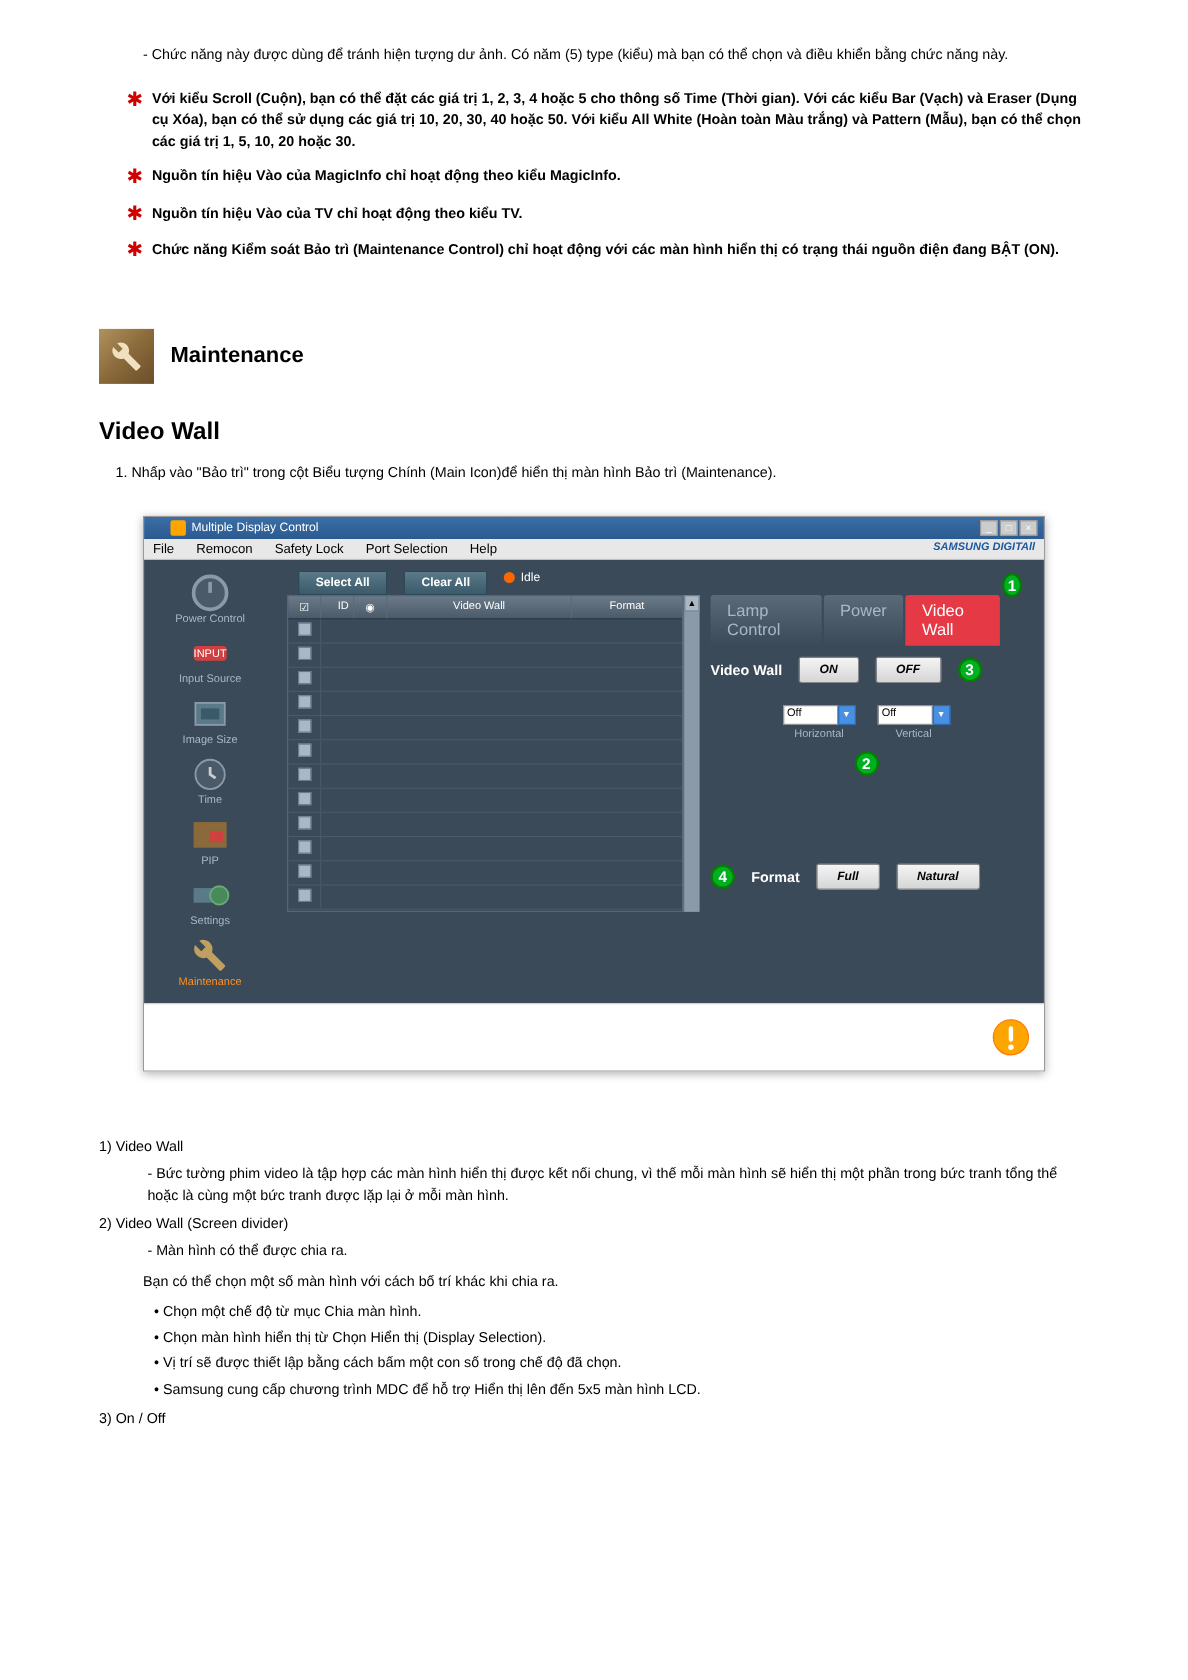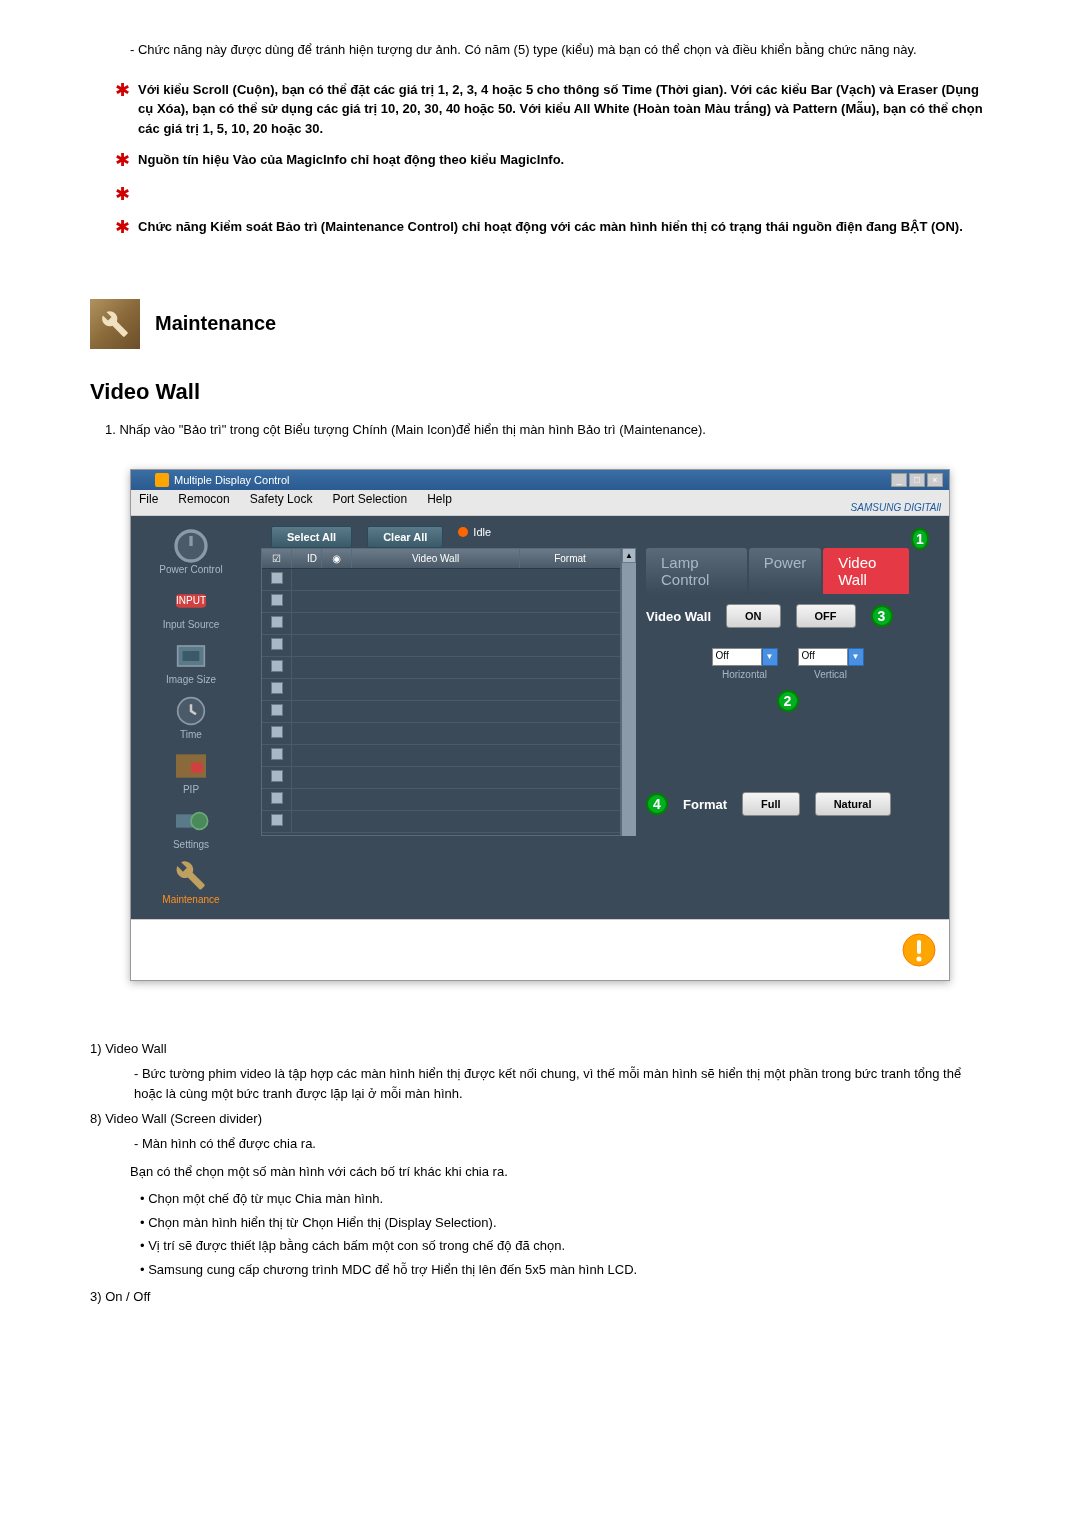--- a/index.html
+++ b/index.html
@@ -16,21 +16,21 @@
     .section-title { font-size: 22px; font-weight: bold; margin-bottom: 15px; }
     .step-text { margin-left: 15px; margin-bottom: 30px; line-height: 1.5; }
     .screenshot-container { display: flex; justify-content: center; margin: 30px 0 60px 0; }
     .app-window { width: 820px; border: 1px solid #999; background: #fff; box-shadow: 0 2px 8px rgba(0,0,0,.3);}
     .titlebar { background: linear-gradient(#3a6ea5, #2a5a90); color: #fff; padding: 3px 6px; display: flex; justify-content: space-between; align-items: center; font-size: 11px; }
     .titlebar-left { display: flex; align-items: center; gap: 5px; margin-left: 18px; }
     .titlebar-icon { width:14px; height:14px; background:#ffa500; border-radius:2px;}
     .window-controls { display: flex; gap: 2px; }
     .window-btn { width: 16px; height: 14px; background: #ccc; border: 1px solid #999; font-size: 9px; text-align: center; line-height: 12px; cursor:pointer; }
     .menubar { background: #e8e8e8; padding: 2px 8px; display: flex; gap: 20px; font-size: 12px; border-bottom: 1px solid #ccc; }
-    .menubar-right { margin-left: auto; color:#1e5aa0; font-style:italic; font-weight:normal; font-size:10px;margin-top:10px;}
+    .menubar-right { margin-left: auto; color:#1e5aa0; font-style:italic; font-weight:bold; font-size:10px;}
     .app-body { display: flex; background: #3a4a58; }
     .sidebar { width: 120px; padding: 10px 5px; display:flex; flex-direction:column; gap:2px;}
     .sidebar-item { text-align: center; color: #aab8c5; font-size: 10px; padding:4px 0;}
     .sidebar-icon { width: 40px; height: 32px; margin: 0 auto 2px; display:flex; align-items:center; justify-content:center;}
     .sidebar-item.active .sidebar-label{color:#ff9020;}
     .main-panel { flex: 1; padding: 10px; }
     .toolbar-row { display: flex; align-items: flex-start; gap: 15px; margin-left: 10px;}
     .tb-btn { background: linear-gradient(#5a7a8a, #3a5a6a); color: #fff; padding: 4px 15px; border: 1px solid #2a4a5a; font-size: 11px; border-radius:2px; cursor:pointer; font-weight:bold;}
     .idle-status { color: #fff; font-size: 11px; display:flex; align-items:center; gap:5px;}
     .idle-dot{width:10px;height:10px;background:#ff6600;border-radius:50%;}
@@ -46,21 +46,21 @@
     .td-check { width: 30px; text-align: center; padding:3px; border-right:1px solid #4a5a68;}
     .checkbox-fake { width: 12px; height: 12px; background: #aab8c5; border: 1px solid #6a7a88; margin: 0 auto; }
     .scrollbar-v{width:15px;background:#8a9aa8;border-left:1px solid #5a6a78;display:flex;flex-direction:column;}
     .scroll-arrow{height:15px;background:#aab8c5;border:1px solid #6a7a88;font-size:8px;text-align:center;line-height:13px;}
     .right-panel { flex: 1; padding: 0 10px; }
     .tab-row { display: flex; gap: 2px; margin-bottom: 10px; justify-content:flex-end; }
     .tab { padding: 6px 15px; background: linear-gradient(#5a6a78, #3a4a58); color: #aab8c5; font-size: 15px; border-radius: 3px 3px 0 0; cursor:pointer;}
     .tab.active { background: #e63946; color: #fff; }
     .control-group { margin-bottom: 20px; display:flex; align-items:center; gap:15px;}
     .control-label { color: #fff; font-weight: bold; font-size: 13px; }
-    .control-btn { padding: 5px 18px; background: linear-gradient(#f5f5f5, #d5d5d5); border: 1px solid #888; border-radius: 3px; font-size: 11px; font-weight:bold; cursor:pointer;}
+    .control-btn { padding: 5px 18px; background: linear-gradient(#f5f5f5, #d5d5d5); border: 1px solid #888; border-radius: 3px; font-size: 11px; font-weight:bold; cursor:pointer;font-style:italic;}
     .dropdown-group{display:flex;gap:20px;justify-content:center;margin-bottom:10px;}
     .dropdown-item{display:flex;flex-direction:column;align-items:center;gap:3px;}
     .dropdown-fake{display:flex;align-items:center;}
     .dropdown-field{width:50px;height:18px;background:#fff;border:1px solid #888;font-size:10px;padding:1px 3px;}
     .dropdown-arrow{width:16px;height:18px;background:#4a90e2;border:1px solid #2a6ab2;color:#fff;font-size:8px;text-align:center;line-height:16px;}
     .dropdown-label{color:#aab8c5;font-size:10px;}
     .marker{width:22px;height:22px;background:#00b020;border-radius:50%;color:#fff;font-weight:bold;display:flex;align-items:center;justify-content:center;font-size:14px;border:2px solid #008000;}
     .bottom-bar{background:#fff;padding:10px;display:flex;justify-content:flex-end;border-top:1px solid #ccc;}
     .warning-icon{width:40px;height:40px;}
     .desc-section{margin-top:20px;}
@@ -79,20 +79,21 @@
 <div class="star-item">
   <span class="star-icon">✱</span>
   <span class="star-text">Với kiểu Scroll (Cuộn), bạn có thể đặt các giá trị 1, 2, 3, 4 hoặc 5 cho thông số Time (Thời gian). Với các kiểu Bar (Vạch) và Eraser (Dụng cụ Xóa), bạn có thể sử dụng các giá trị 10, 20, 30, 40 hoặc 50. Với kiểu All White (Hoàn toàn Màu trắng) và Pattern (Mẫu), bạn có thể chọn các giá trị 1, 5, 10, 20 hoặc 30.</span>
 </div>
 <div class="star-item">
   <span class="star-icon">✱</span>
   <span class="star-text">Nguồn tín hiệu Vào của MagicInfo chỉ hoạt động theo kiểu MagicInfo.</span>
 </div>
 <div class="star-item">
   <span class="star-icon">✱</span>
+  <span class="star-text">Nguồn tín hiệu Vào của TV chỉ hoạt động theo kiểu TV.</span>
 </div>
 <div class="star-item">
   <span class="star-icon">✱</span>
   <span class="star-text">Chức năng Kiểm soát Bảo trì (Maintenance Control) chỉ hoạt động với các màn hình hiển thị có trạng thái nguồn điện đang BẬT (ON).</span>
 </div>
 
 <div class="maintenance-section">
   <div class="maintenance-icon">
     <svg viewBox="0 0 24 24" fill="#f0e0c0">
         <path d="M22.7 19l-9.1-9.1c.9-2.3.4-5-1.5-6.9-2-2-5-2.4-7.4-1.3L9 6 6 9 1.6 4.7C.4 7.1.9 10.1 2.9 12.1c1.9 1.9 4.6 2.4 6.9 1.5l9.1 9.1c.4.4 1 .4 1.4 0l2.3-2.3c.5-.4.5-1.1.1-1.4z"></path>
@@ -324,21 +325,21 @@
           <rect x="18" y="10" width="4" height="14" rx="2" fill="#fff"></rect>
           <circle cx="20" cy="29" r="2.5" fill="#fff"></circle>
         </svg>
     </div>
   </div>
 </div>
 
 <div class="desc-section">
   <div class="desc-heading">1) Video Wall</div>
   <div class="desc-text">- Bức tường phim video là tập hợp các màn hình hiển thị được kết nối chung, vì thế mỗi màn hình sẽ hiển thị một phần trong bức tranh tổng thể hoặc là cùng một bức tranh được lặp lại ở mỗi màn hình.</div>
-  <div class="desc-heading">8)  Video Wall (Screen divider)</div>
+  <div class="desc-heading">2)  Video Wall (Screen divider)</div>
   <div class="desc-text">- Màn hình có thể được chia ra.</div>
   <div class="desc-text" style="margin-left:40px;">Bạn có thể chọn một số màn hình với cách bố trí khác khi chia ra.</div>
   <div class="sub-bullet">Chọn một chế độ từ mục Chia màn hình.</div>
   <div class="sub-bullet">Chọn màn hình hiển thị từ Chọn Hiển thị (Display Selection).</div>
   <div class="sub-bullet">Vị trí sẽ được thiết lập bằng cách bấm một con số trong chế độ đã chọn.</div>
   <div class="sub-bullet">Samsung cung cấp chương trình MDC để hỗ trợ Hiển thị lên đến 5x5 màn hình LCD.</div>
   <div class="desc-heading" style="margin-top:10px;">3)  On / Off</div>
 </div>
 
 </body></html>

